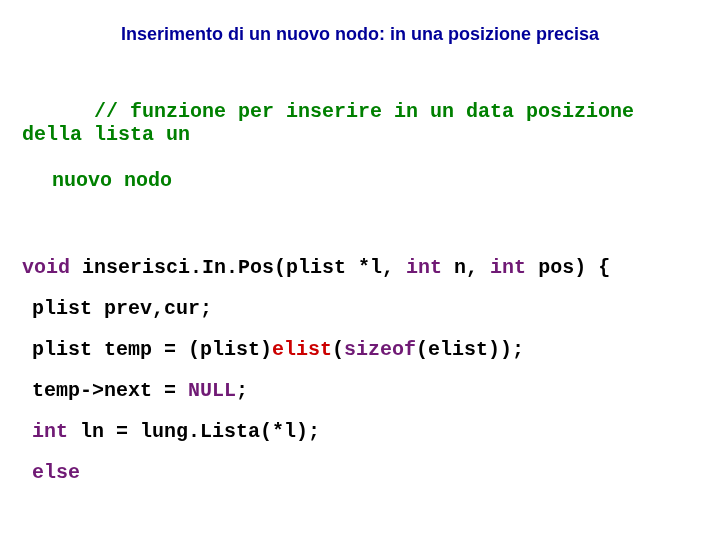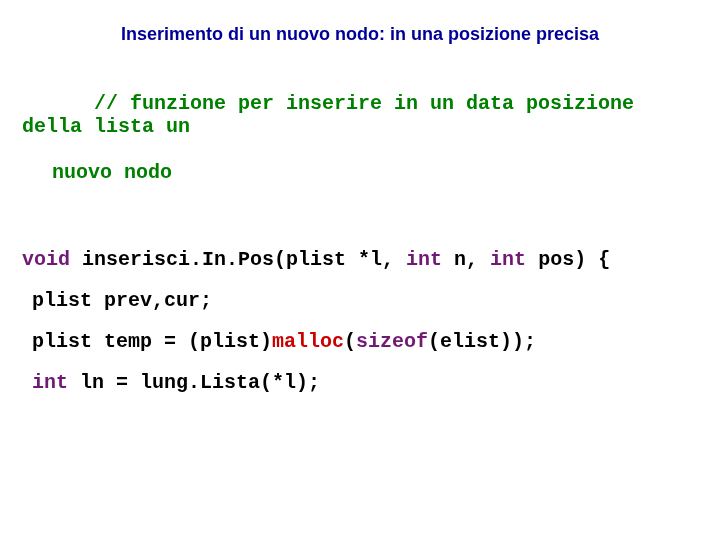--- a/index.html
+++ b/index.html
@@ -14,21 +14,21 @@
     width: 720px;
     height: 540px;
     box-sizing: border-box;
     padding: 20px 22px 0 22px;
   }
   .title {
     font-size: 18px;
     font-weight: bold;
     color: #000099;
     text-align: center;
-    margin: 4px 0 24px 0;
+    margin: 4px 0 32px 0;
   }
   .code {
     font-family: "Courier New", Courier, monospace;
     font-size: 20px;
     line-height: 1.15;
     color: #000000;
     font-weight: bold;
   }
   .code .line {
     margin: 0 0 18px 0;
@@ -51,22 +51,24 @@
 
     <div class="line">
       <span class="cm">// funzione per inserire in un data posizione della lista un</span>
       <span class="hangA cm">nuovo nodo</span>
     </div>
 
     <div class="line"><span class="kw">void</span><span> inserisci.In.Pos(plist *l, </span><span class="kw">int</span><span> n, </span><span class="kw">int</span><span> pos) {</span></div>
 
     <div class="line indent1">plist prev,cur;</div>
 
-    <div class="line indent1"><span>plist temp = (plist)</span><span class="fn">malloc</span><span>(</span><span class="kw">sizeof</span><span>(elist));</span></div>
+    <div class="line indent1"><span>plist temp = (plist)</span><span class="fn">elist</span><span>(</span><span class="kw">sizeof</span><span>(elist));</span></div>
 
 
+    <div class="line indent1"><span>temp-&gt;next = </span><span class="kw">NULL</span><span>;</span></div>
 
     <div class="line indent1"><span class="kw">int</span><span> ln = lung.Lista(*l);</span></div>
 
 
+    <div class="line indent1"><span class="kw">else</span></div>
 
   </div>
 </div>
 
 </body></html>

